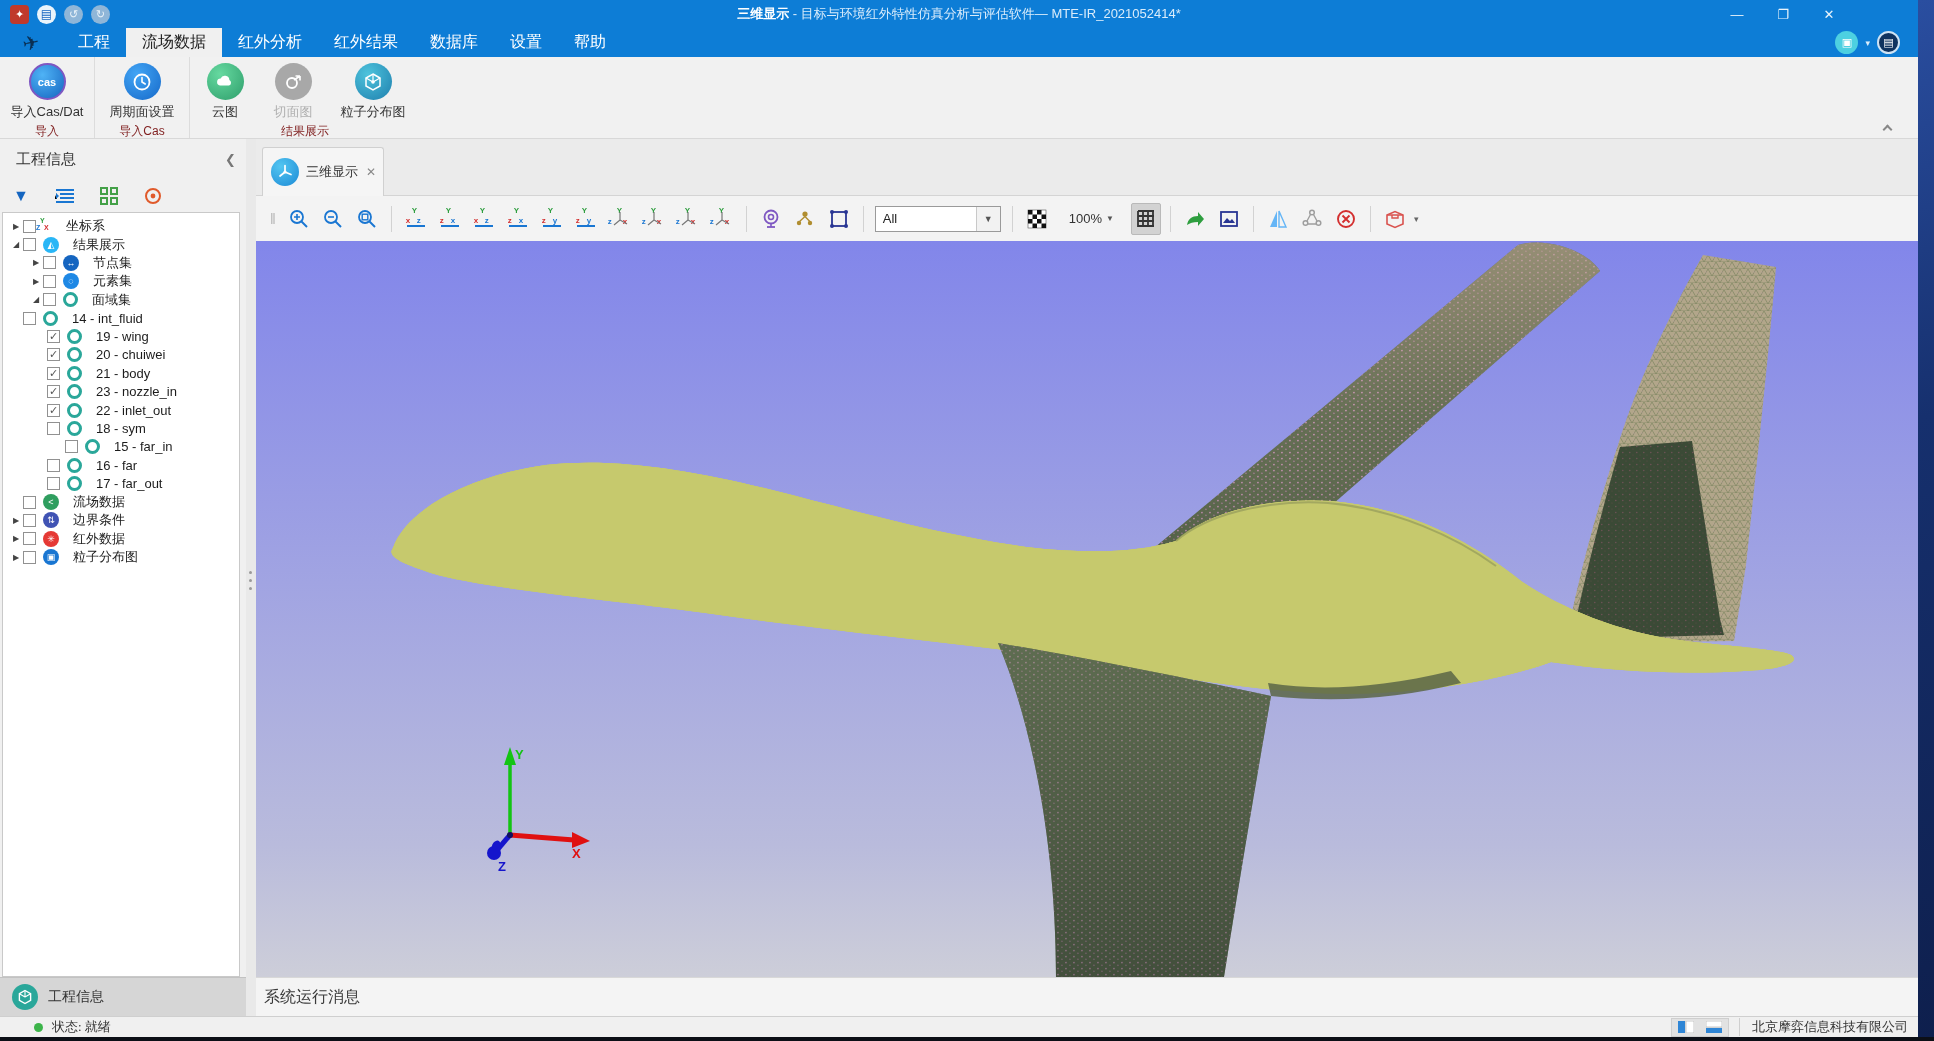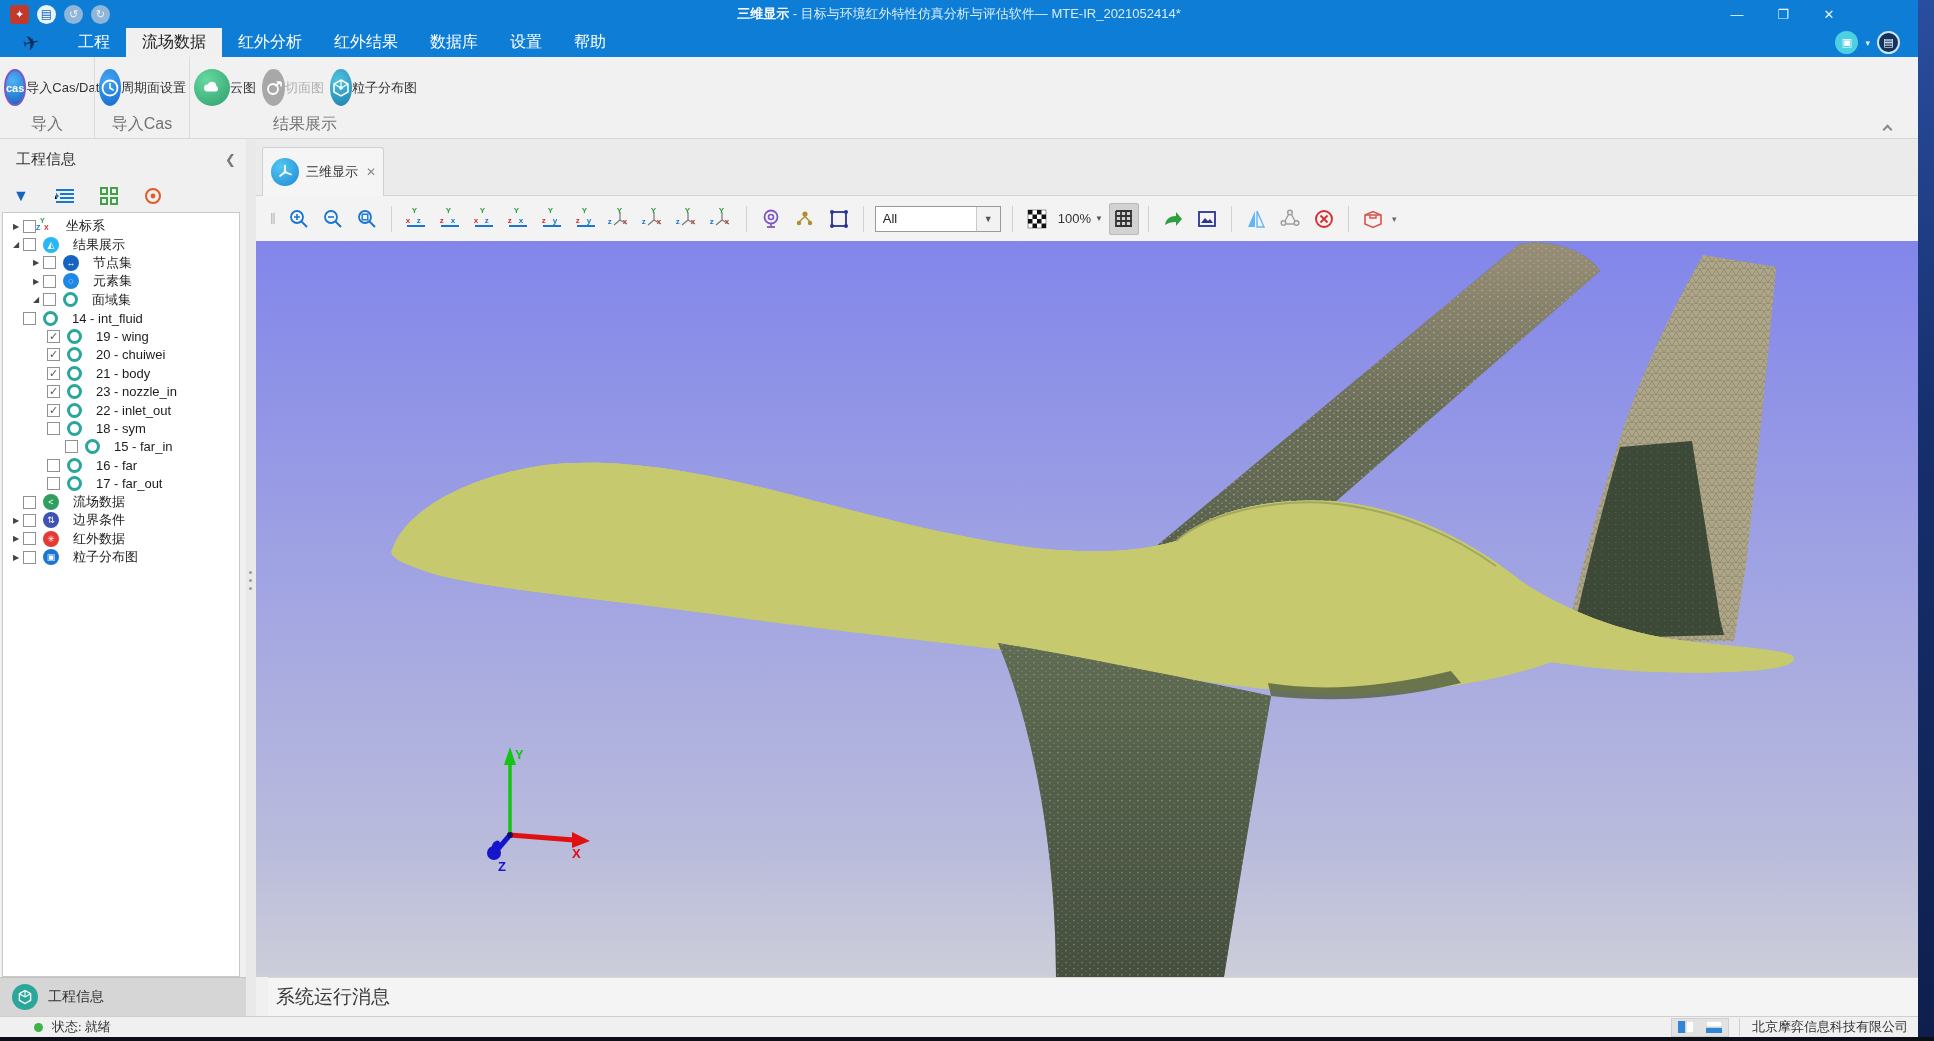--- a/index.html
+++ b/index.html
@@ -31,26 +31,26 @@
   .mr-skin{background:#4dd0e1;color:#fff;}
   .mr-caret{color:#dceefc;font-size:9px;}
   .mr-help{background:#10335f;border:2px solid #cfe3f4;color:#fff;}
 
   
   .ribbon{position:absolute;left:0;top:57px;width:1918px;height:82px;background:#f1f1f1;border-bottom:1px solid #d8d8d8;}
   .rb-groups{display:flex;height:100%;}
   .rb-group{display:flex;flex-direction:column;align-items:center;padding:4px 4px 0 4px;position:relative;}
   .rb-group + .rb-group{border-left:1px solid #dcdcdc;}
   .rb-buttons{display:flex;gap:6px;flex:1;}
-  .rb-btn{display:flex;flex-direction:row;align-items:center;width:86px;cursor:pointer;}
+  .rb-btn{display:flex;flex-direction:column;align-items:center;width:86px;cursor:pointer;}
   .rb-btn.narrow{width:62px;}
   .rb-circle{width:37px;height:37px;border-radius:50%;margin-top:2px;display:flex;align-items:center;justify-content:center;}
   .rb-label{font-size:13px;color:#333;margin-top:3px;white-space:nowrap;}
   .rb-btn.disabled .rb-label{color:#b0b0b0;}
-  .rb-group-label{font-size:16px;color:#737373;padding:2px 0 3px 0;}
+  .rb-group-label{font-size:12px;color:#7f1d1d;padding:2px 0 3px 0;}
   .c-cas{background:radial-gradient(circle at 35% 30%,#4fb3f6,#1565c0);border:2px solid #7e57c2;color:#fff;font-size:11px;font-weight:bold;}
   .c-clock{background:radial-gradient(circle at 35% 30%,#42a5f5,#1669c9);}
   .c-cloud{background:radial-gradient(circle at 35% 30%,#66d9a0,#2e9e6b);}
   .c-slice{background:#a8a8a8;}
   .c-part{background:radial-gradient(circle at 35% 30%,#4dc3dc,#1f7fae);}
   .ribbon-collapse{position:absolute;right:24px;bottom:4px;width:14px;height:10px;cursor:pointer;}
   .chev-up{display:block;width:7px;height:7px;border-left:2px solid #888;border-top:2px solid #888;transform:rotate(45deg);margin:2px auto;}
 
   
   .left-panel{position:absolute;left:0;top:139px;width:246px;height:877px;background:#f0f0f0;}
@@ -88,26 +88,26 @@
   .tb-grip{color:#b5b5b5;font-size:14px;margin:0 6px;}
   .tbtn{width:30px;height:32px;border:none;background:transparent;display:flex;align-items:center;justify-content:center;padding:0;margin:0 2px;cursor:pointer;}
   .tbtn.pressed{background:#d2d2d2;border:1px solid #b9b9b9;border-radius:2px;}
   .tb-sep{width:1px;height:26px;background:#d2d2d2;margin:0 7px;}
   .axv{position:relative;width:24px;height:22px;}
   .axv i{position:absolute;font-style:normal;font-weight:bold;font-size:8px;}
   .axv .ul{position:absolute;left:3px;right:3px;bottom:3px;height:2px;background:#1976d2;}
   .combo{width:126px;height:26px;background:#fff;border:1px solid #9a9a9a;display:flex;align-items:center;margin:0 4px;}
   .combo-val{flex:1;font-size:13px;color:#222;padding-left:7px;}
   .combo-btn{width:24px;height:100%;border-left:1px solid #c9c9c9;background:#f2f2f2;display:flex;align-items:center;justify-content:center;font-size:9px;color:#555;}
-  .zoomval{font-size:13px;color:#333;margin:0 4px;display:flex;align-items:center;gap:4px;}
+  .zoomval{font-size:13px;color:#333;margin:0 15px;display:flex;align-items:center;gap:4px;}
   .zoomval .dn{font-size:8px;color:#555;}
 
   .canvas{position:relative;height:736px;background:linear-gradient(#8286ea,#b9bbdc 82%,#cdced9);}
   .canvas svg{display:block;}
-  .message-bar{height:39px;background:#f4f4f4;border-top:1px solid #d8d8d8;display:flex;align-items:center;padding-left:8px;font-size:19px;color:#3a3a3a;margin-left:12px;}
+  .message-bar{height:39px;background:#f4f4f4;border-top:1px solid #d8d8d8;display:flex;align-items:center;padding-left:8px;font-size:16px;color:#3a3a3a;}
 
   
   .statusbar{position:absolute;left:0;top:1016px;width:1918px;height:21px;background:#f0f0f0;border-top:1px solid #cfcfcf;display:flex;align-items:center;}
   .st-dot{width:9px;height:9px;border-radius:50%;background:#3cb44a;margin:0 9px 0 34px;}
   .st-text{font-size:13px;color:#333;font-family:Liberation Serif, serif;}
   .st-right{position:absolute;right:10px;display:flex;align-items:center;gap:10px;}
   .st-seg{display:flex;background:#e2e2e2;border:1px solid #cfcfcf;}
   .st-lay{width:28px;height:17px;display:flex;align-items:center;justify-content:center;}
   .st-company{font-size:13px;color:#333;border-left:1px solid #cfcfcf;padding-left:12px;}
 

